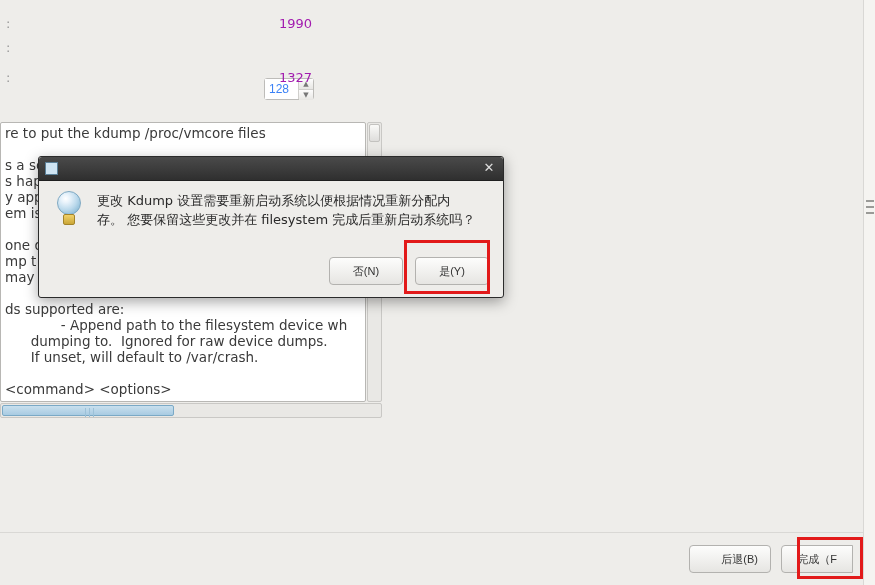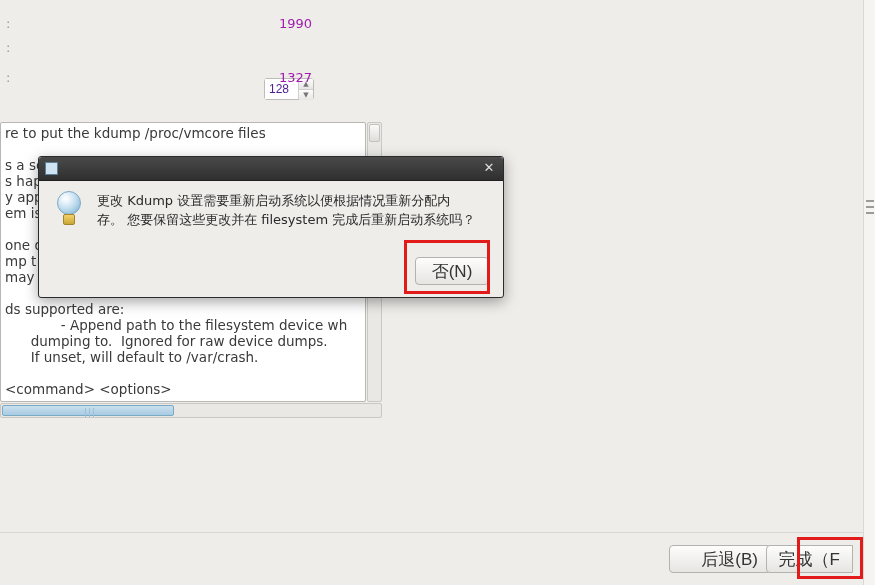--- a/index.html
+++ b/index.html
@@ -35,21 +35,21 @@
   .info-row { position: absolute; left: 0; width: 320px; }
   .info-colon { position:absolute; left:6px; color:#999; }
   .info-val { position:absolute; right:8px; color:#a21caf; text-align:right; }
   .row1 { top: 16px; } .row2 { top: 40px; } .row3 { top: 70px; }
   .spinner {
     position:absolute; top:38px; right:6px;
     display:flex; align-items:stretch; height:22px;
     border:1px solid #bdbcb9; border-radius:3px; background:#fff;
   }
   .spinner input{
-    width:34px; border:none; padding:0 4px; font-size:12px; color:#4c1d95; background:#fff;
+    width:34px; border:none; padding:0 4px; font-size:12px; color:#3b82f6; background:#fff;
     border-right:1px solid #d0cfcc; outline:none;
   }
   .spinner .btns{ display:flex; flex-direction:column; width:14px;}
   .spinner .btns div{
     flex:1; font-size:7px; line-height:10px; text-align:center;
     color:#777; background:linear-gradient(#fdfdfd,#e7e6e3);
     border-bottom:1px solid #d0cfcc; cursor:pointer;
   }
   .spinner .btns div:last-child{border-bottom:none;}
   
@@ -77,21 +77,21 @@
   .hscroll .tick{position:absolute; top:2px; height:9px; width:1px; background:#9cc1d8;}
   
   .footer{
     position:absolute; left:0; bottom:0; width:863px; height:53px;
     border-top:1px solid #d9d8d5; background:#eeedea;
   }
   .btn{
     position:absolute; height:28px; min-width:72px;
     background:linear-gradient(#fdfdfc,#e6e5e2);
     border:1px solid #b3b2af; border-radius:4px;
-    font-size:17px; color:#333; padding:0 12px; cursor:pointer;
+    font-size:11px; color:#333; padding:0 12px; cursor:pointer;
   }
   .footer .back{ right:92px; bottom:12px;padding-left:31px; }
   .footer .finish{ right:10px; bottom:12px; border-top-right-radius:0;border-bottom-right-radius:0;}
   .highlight-finish{
     position:absolute; right:0; bottom:6px; width:66px; height:42px;
     border:3px solid #e21a1a; pointer-events:none;
   }
   
   .dialog{
     position:absolute; left:38px; top:156px; width:466px; height:142px;
@@ -221,16 +221,17 @@
         <div class="glass"></div>
           <div class="base"></div>
       </div>
       <div class="msgtext">
         <span>更改 Kdump 设置需要重新启动系统以便根据情况重新分配内</span><br>
         <span>存。 您要保留这些更改并在 filesystem 完成后重新启动系统吗？</span>
       </div>
     </div>
     <div class="buttons">
       <button class="btn">否(N)</button>
+      <button class="btn">是(Y)</button>
     </div>
   </div>
 </div>
 <div class="highlight-yes"></div>
 
 </body></html>

